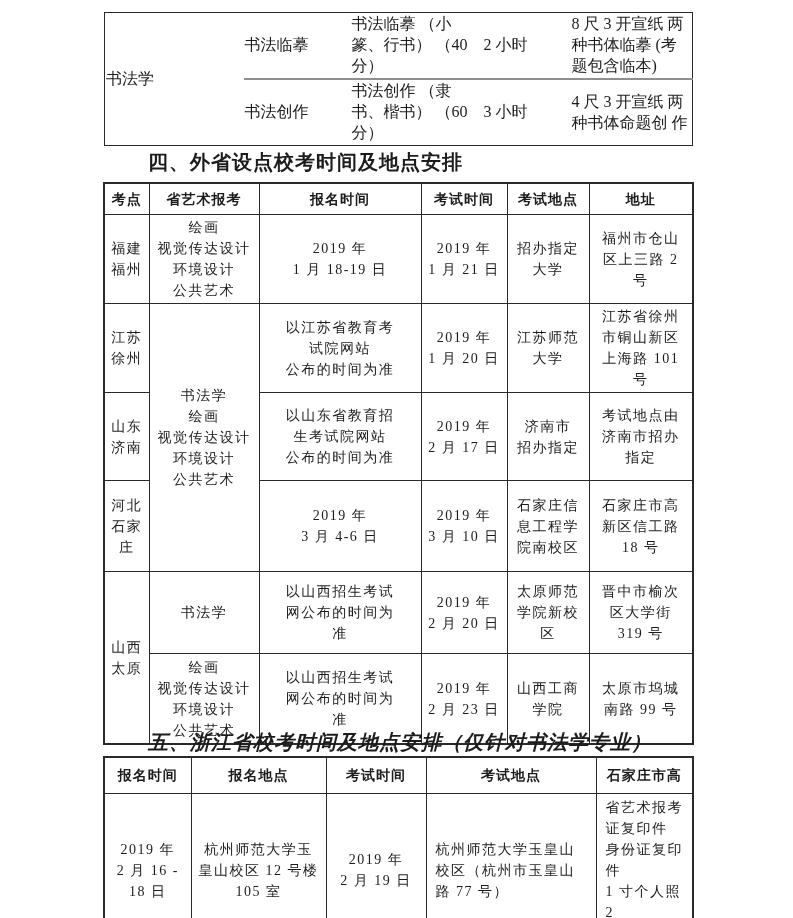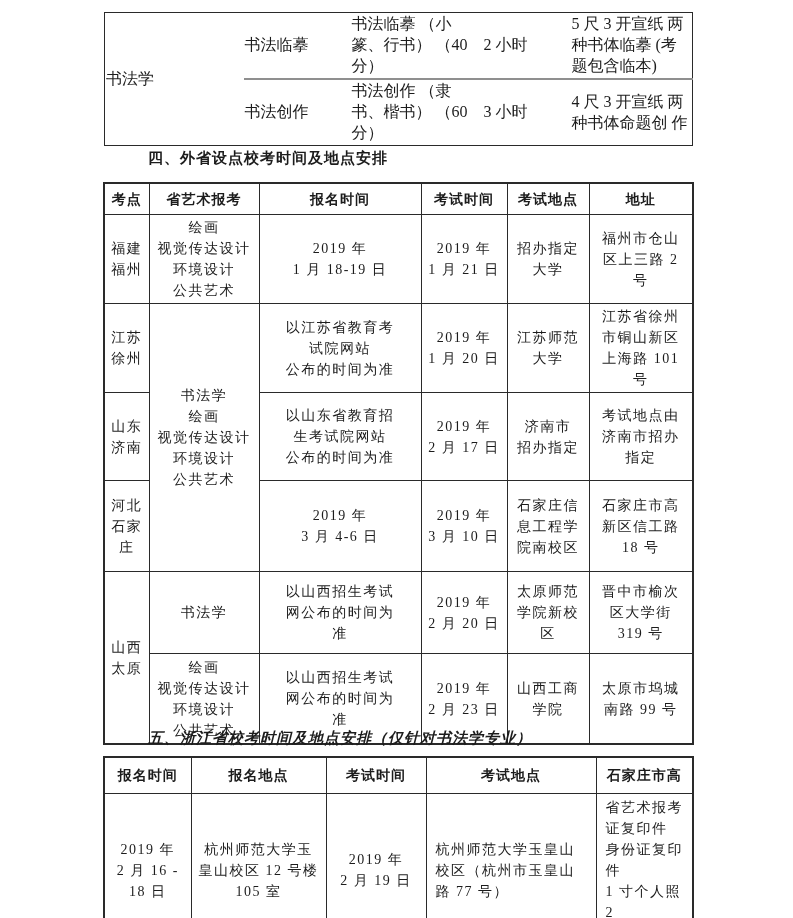--- a/index.html
+++ b/index.html
@@ -19,21 +19,21 @@
   }
   .doc-table th{font-weight:bold;letter-spacing:1px;}
   
   #t1{position:absolute;left:104px;top:12px;}
   #t1 table{width:588px;border:1px solid #2a2a2a;}
   #t1 .r1 td{height:61px;}
   #t1 .r2 td{height:59px;border-top:2px solid #8f8f8f;}
   #t1 td.group-cell{border-top:1px solid #2a2a2a;}
   
   .sec-heading{
-    position:absolute;left:148px;font-size:15px;font-weight:bold;
+    position:absolute;left:148px;font-size:20px;font-weight:bold;
     letter-spacing:1px;font-family:"Liberation Sans","DejaVu Sans",sans-serif;
   }
   #h4{top:149px;}
   #h5{top:729px;font-style:italic;}
   
   #t2{position:absolute;left:103px;top:182px;}
   #t2 table{width:589px;}
   #t2 th{height:26px;}
   #t2 .row0 td{height:84px;}
   #t2 .row1 td{height:84px;}
@@ -62,21 +62,21 @@
         <col style="width:122px">
     </colgroup>
     <tbody>
         <tr class="r1">
       <td class="group-cell" rowspan="2">书法学</td>
       <td>书法临摹</td>
       <td>书法临摹
 （小篆、行书）
 （40 分）</td>
       <td>2 小时</td>
-      <td>5 尺 3 开宣纸
+      <td>8 尺 3 开宣纸
 两种书体临摹
 (考题包含临本)</td>
     </tr>
     <tr class="r2">
       <td>书法创作</td>
       <td>书法创作
 （隶书、楷书）
 （60 分）</td>
       <td>3 小时</td>
       <td>4 尺 3 开宣纸

